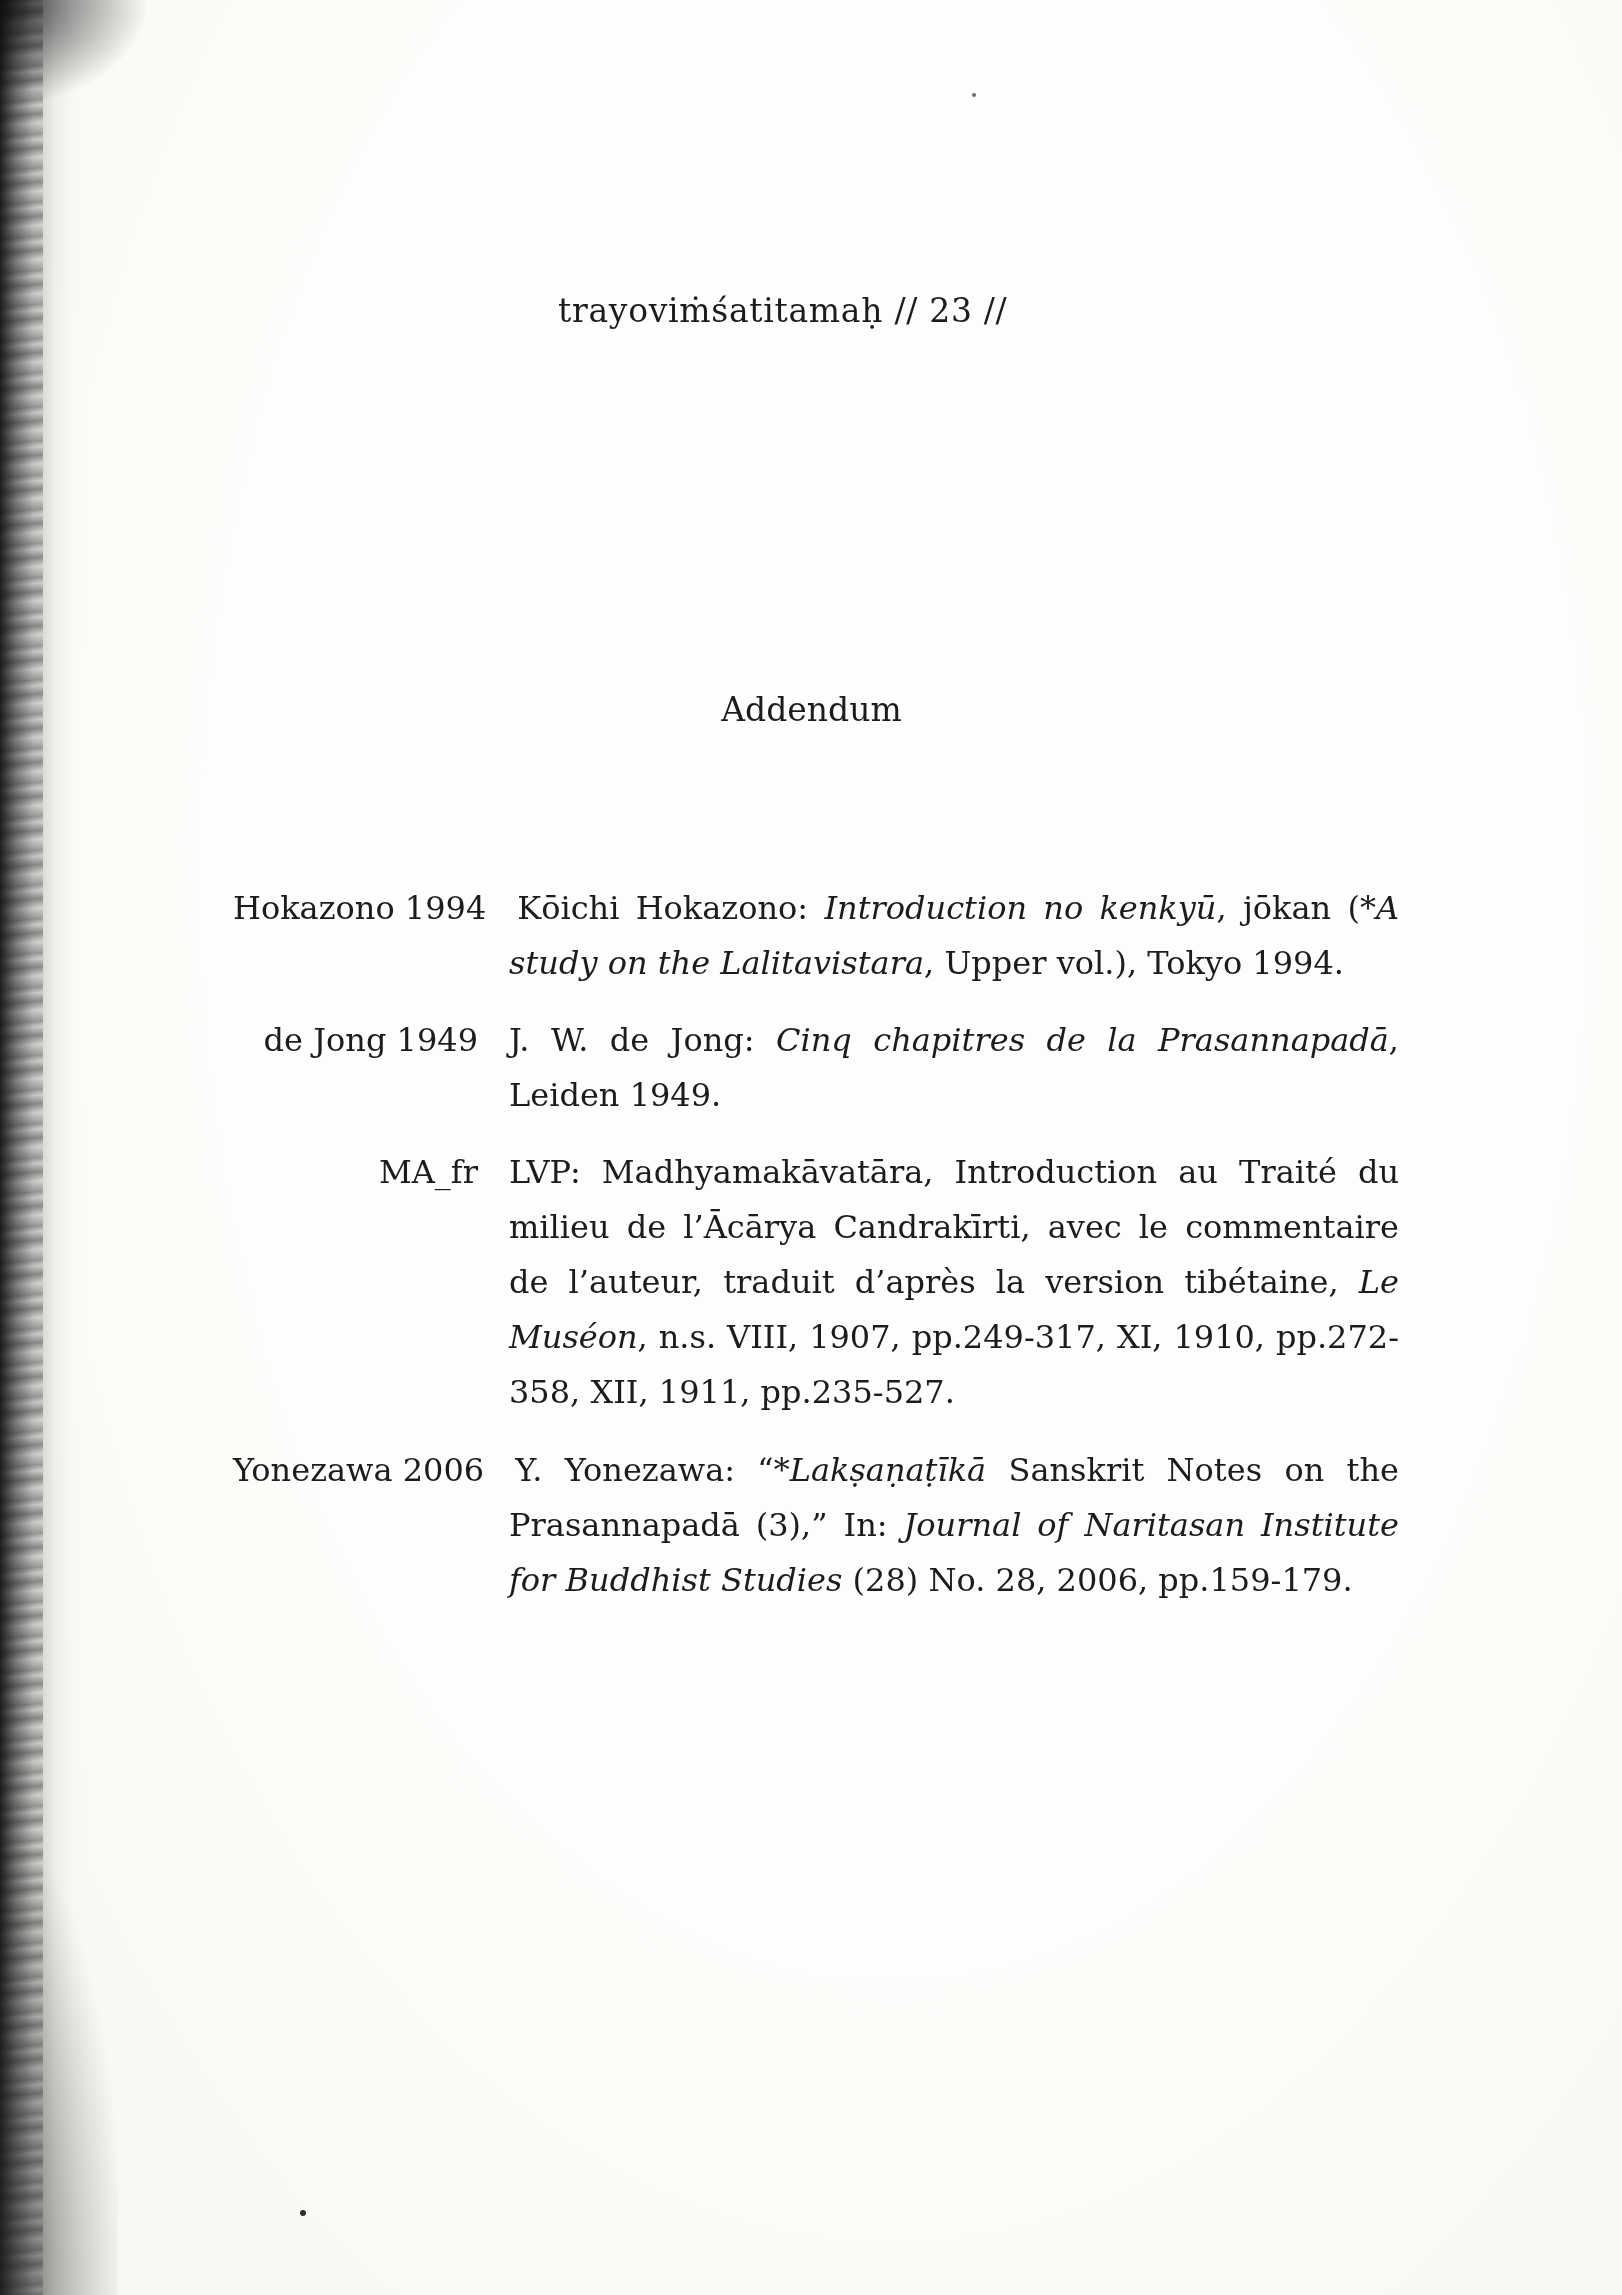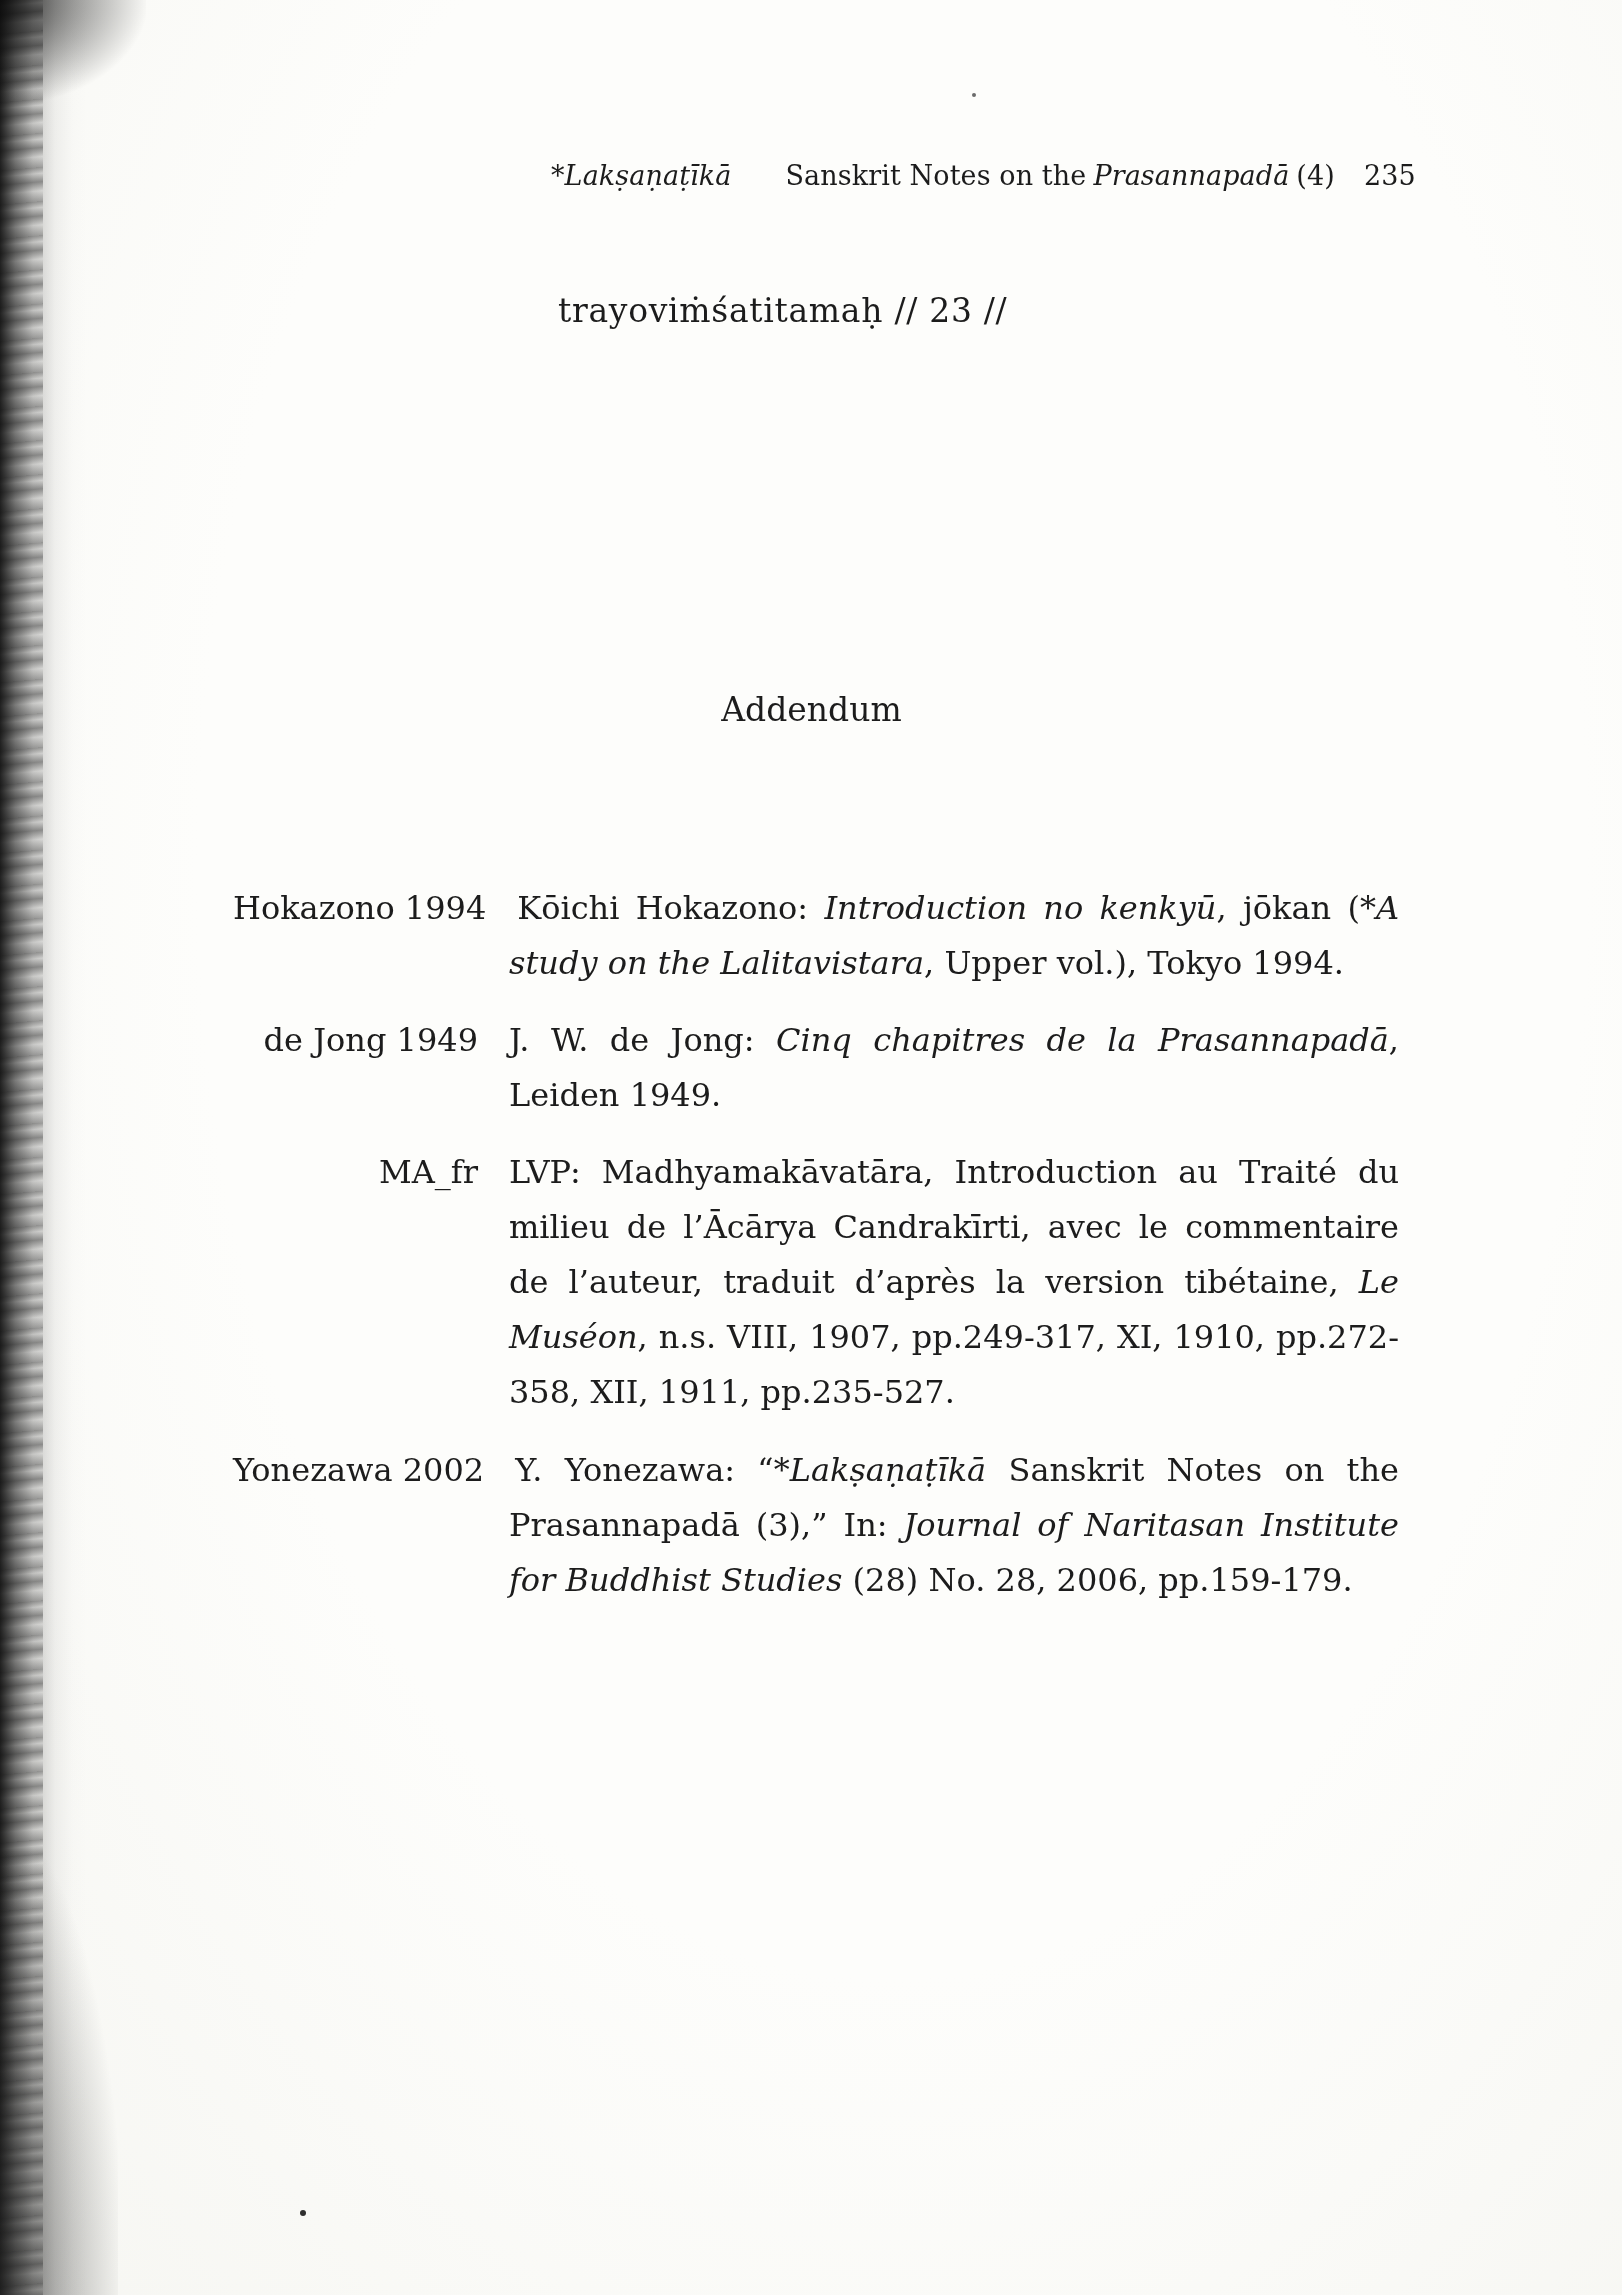--- a/index.html
+++ b/index.html
@@ -114,31 +114,28 @@
 <body>
 
 <div class="page">
 
   <div class="scan-edge"></div>
   <div class="scan-blob-top"></div>
   <div class="scan-blob-bottom"></div>
   <div class="speck speck-1"></div>
   <div class="speck speck-2"></div>
 
-  <div class="running-header">
-    <span class="i">*Lakṣaṇaṭīkā</span><span class="hdr-mid"><span>Sanskrit Notes on the</span><span class="i">Prasannapadā</span><span>(4)</span></span><span class="hdr-page">235</span>
-  </div>
 
   <div class="verse">trayoviṁśatitamaḥ // 23 //</div>
 
   <div class="addendum">
     <div>Addendum</div>
   </div>
 
   <div class="bibliography">
       <div class="entry"><span class="label">Hokazono 1994</span><span><span>Kōichi Hokazono: </span><span class="i">Introduction no kenkyū</span><span>, jōkan (</span><span class="i">*A study on the Lalitavistara</span><span>, Upper vol.), Tokyo 1994.</span></span></div>
       <div class="entry"><span class="label">de Jong 1949</span><span><span>J. W. de Jong: </span><span class="i">Cinq chapitres de la Prasannapadā</span><span>, Leiden 1949.</span></span></div>
       <div class="entry"><span class="label">MA_fr</span><span><span>LVP: Madhyamakāvatāra, Introduction au Traité du milieu de l’Ācārya Candrakīrti, avec le commentaire de l’auteur, traduit d’après la version tibétaine, </span><span class="i">Le Muséon</span><span>, n.s. VIII, 1907, pp.249-317, XI, 1910, pp.272-358, XII, 1911, pp.235-527.</span></span></div>
-      <div class="entry"><span class="label">Yonezawa 2002</span><span><span>Y. Yonezawa: “</span><span class="i">*Lakṣaṇaṭīkā</span><span> Sanskrit Notes on the Prasannapadā (3),” In: </span><span class="i">Journal of Naritasan Institute for Buddhist Studies</span><span> (28) No. 28, 2006, pp.159-179.</span></span></div>
+      <div class="entry"><span class="label">Yonezawa 2006</span><span><span>Y. Yonezawa: “</span><span class="i">*Lakṣaṇaṭīkā</span><span> Sanskrit Notes on the Prasannapadā (3),” In: </span><span class="i">Journal of Naritasan Institute for Buddhist Studies</span><span> (28) No. 28, 2006, pp.159-179.</span></span></div>
     </div>
 
 </div>
 
 
 </body></html>

